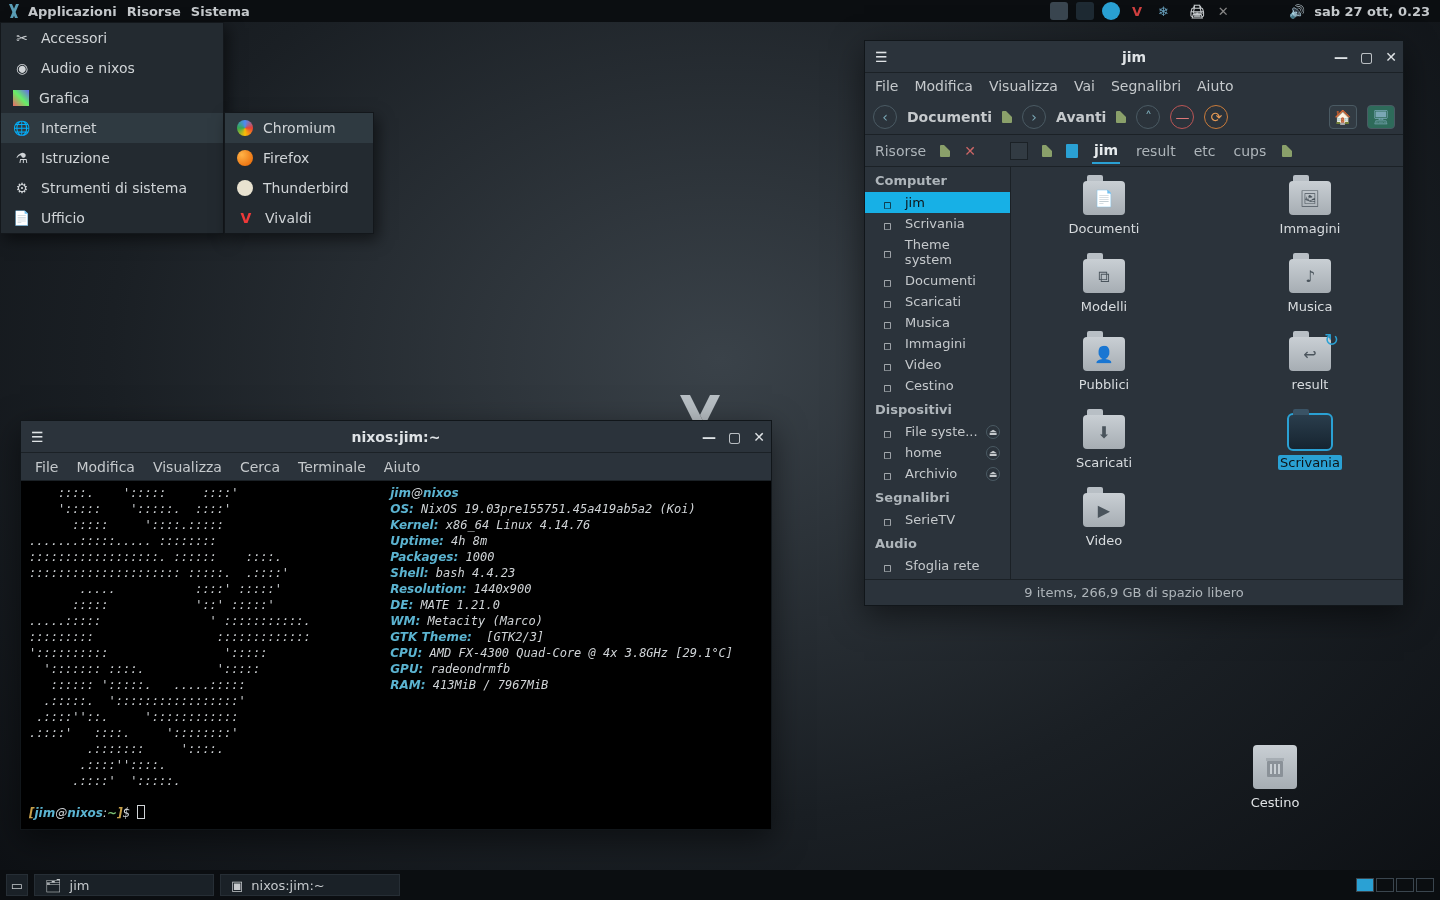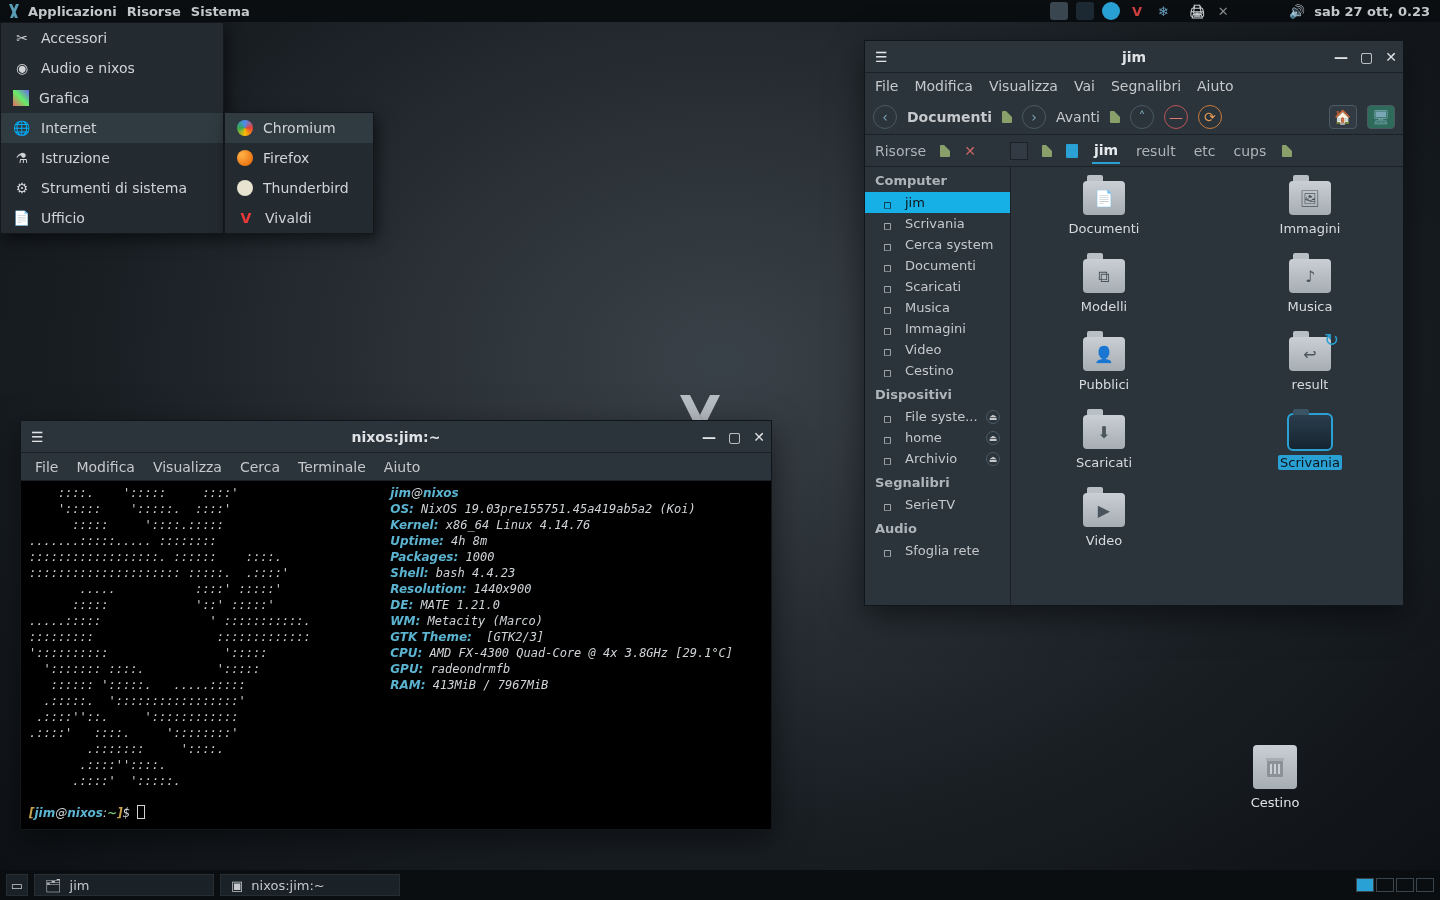--- a/index.html
+++ b/index.html
@@ -235,21 +235,21 @@
     <span>Visualizza</span>
     <span>Vai</span>
     <span>Segnalibri</span>
     <span>Aiuto</span>
   </div>
   <div class="fm-toolbar">
     <span class="tb-btn">‹</span>
     <span style="font-weight:bold">Documenti</span>
     <span class="doc-ic"></span>
     <span class="tb-btn">›</span>
-    <span style="font-weight:normal">Avanti</span>
+    <span style="font-weight:bold">Avanti</span>
     <span class="doc-ic"></span>
     <span class="tb-btn">˄</span>
     <span class="tb-btn red">—</span>
     <span class="tb-btn" style="border-color:#c97b3a;color:#e69a55">⟳</span>
     <span style="flex:1"></span>
     <span class="tb-btn square">🏠</span>
     <span class="tb-btn square" style="background:#2e6b5a">🖥</span>
   </div>
   <div class="fm-tabs">
     <span class="crumb">Risorse</span>
@@ -271,21 +271,21 @@
         <div class="sitem sel">
           <span class="tinyicon">▫</span>
           <span>jim</span>
         </div>
         <div class="sitem">
           <span class="tinyicon">▫</span>
           <span>Scrivania</span>
         </div>
         <div class="sitem">
           <span class="tinyicon">▫</span>
-          <span>Cerca system</span>
+          <span>Theme system</span>
         </div>
         <div class="sitem">
           <span class="tinyicon">▫</span>
           <span>Documenti</span>
         </div>
         <div class="sitem">
           <span class="tinyicon">▫</span>
           <span>Scaricati</span>
         </div>
         <div class="sitem">
@@ -363,20 +363,21 @@
         <div class="fm-item selected">
       <div class="fico desk"></div>
       <span class="lbl">Scrivania</span>
     </div>
         <div class="fm-item">
       <div class="fico">▶</div>
       <span class="lbl">Video</span>
     </div>
       </div>
   </div>
+  <div class="fm-status">9 items, 266,9 GB di spazio libero</div>
 </div>
 
 <div class="desktop-trash">
   <div class="trash-icon">
     <svg width="28" height="28" viewBox="0 0 28 28">
         <rect x="6" y="8" width="16" height="16" fill="#8a9198" rx="1"></rect>
         <rect x="9" y="11" width="2" height="10" fill="#c9cfd4"></rect>
         <rect x="13" y="11" width="2" height="10" fill="#c9cfd4"></rect>
         <rect x="17" y="11" width="2" height="10" fill="#c9cfd4"></rect>
         <rect x="5" y="5" width="18" height="3" fill="#a6adb3"></rect>

